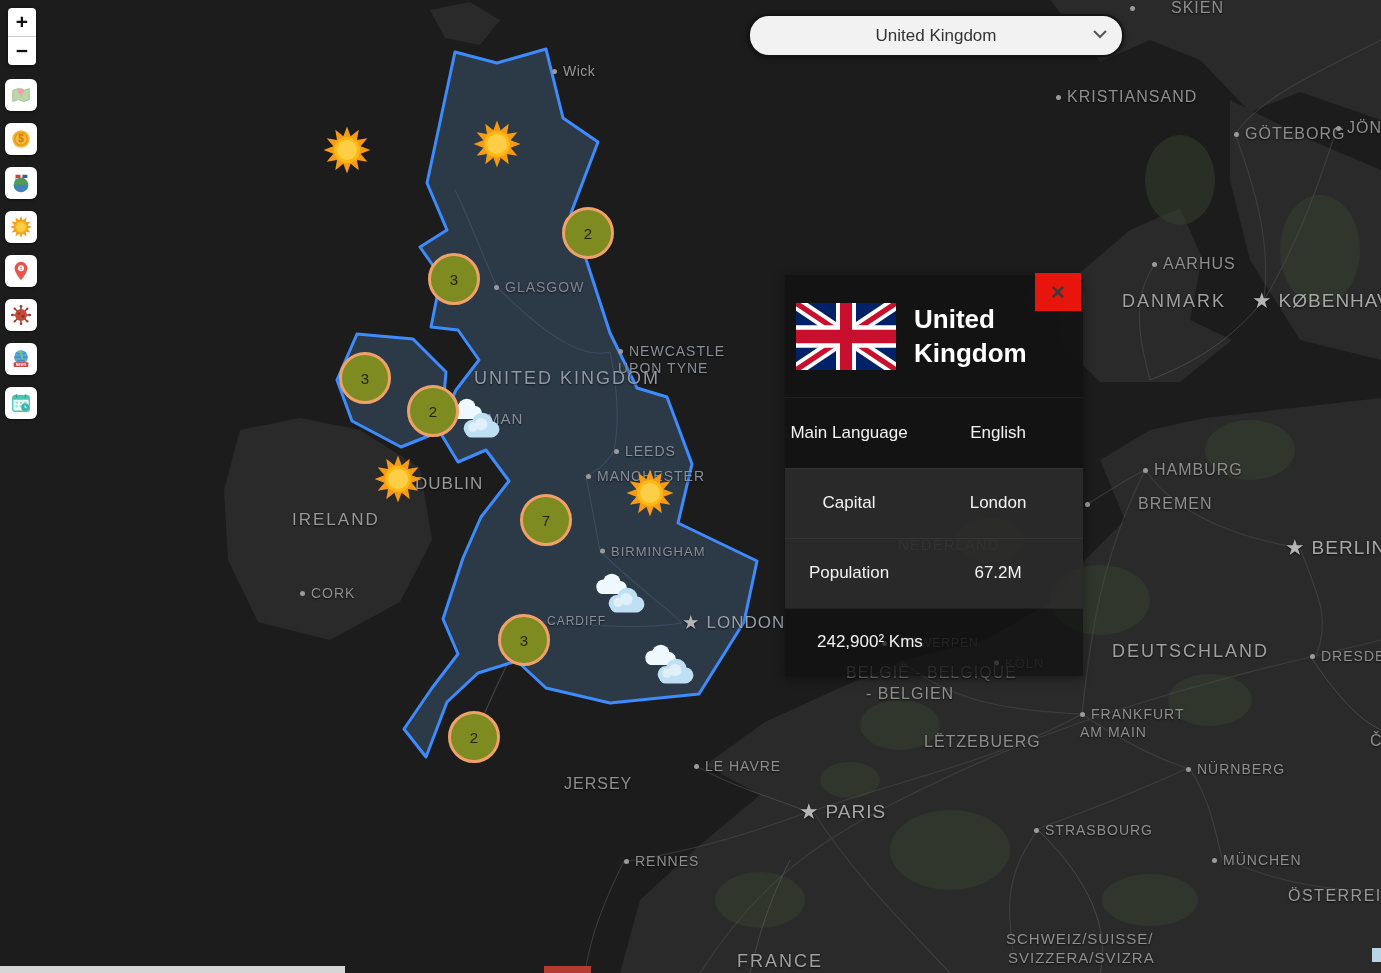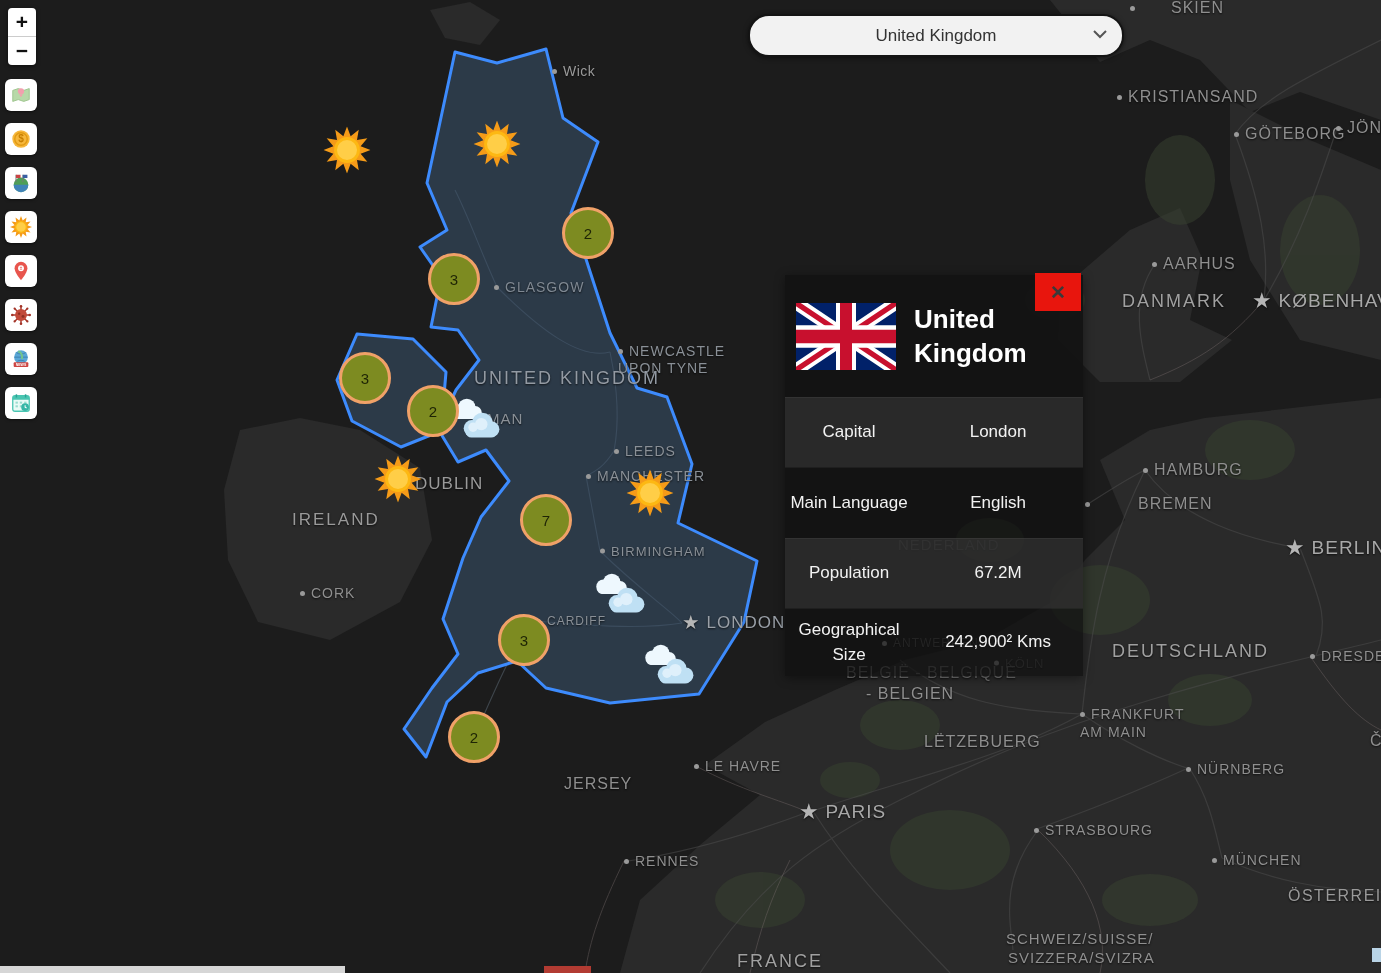--- a/index.html
+++ b/index.html
@@ -143,21 +143,21 @@
         <span>Wick</span>
       </div>
       <div class="map-label" style="left: 1130px; top: 8px; font-size: 16px; gap: 36px;">
         <span class="dot"></span>
         <span>SKIEN</span>
       </div>
       <div class="map-label" style="left: 940px; top: 18px; font-size: 15px; color: rgb(111, 111, 111);">
         <span class="dot"></span>
         <span>STAVANGER</span>
       </div>
-      <div class="map-label" style="left: 1117px; top: 97px; font-size: 16px;">
+      <div class="map-label" style="left: 1056px; top: 97px; font-size: 16px;">
         <span class="dot"></span>
         <span>KRISTIANSAND</span>
       </div>
       <div class="map-label" style="left: 1234px; top: 134px; font-size: 16px;">
         <span class="dot"></span>
         <span>GÖTEBORG</span>
       </div>
       <div class="map-label" style="left: 1336px; top: 128px; font-size: 16px;">
         <span class="dot"></span>
         <span>JÖNKÖPING</span>
@@ -516,34 +516,33 @@
       <svg id="flag" viewBox="0 0 60 36" preserveAspectRatio="none">
         <rect width="60" height="36" fill="#012169"></rect>
         <path d="M0,0 60,36 M60,0 0,36" stroke="#fff" stroke-width="7.2"></path>
         <path d="M0,0 60,36 M60,0 0,36" stroke="#C8102E" stroke-width="2.9"></path>
         <path d="M30,0 V36 M0,18 H60" stroke="#fff" stroke-width="12"></path>
         <path d="M30,0 V36 M0,18 H60" stroke="#C8102E" stroke-width="7.2"></path>
       </svg>
       <div id="panel-title">United Kingdom</div>
       <button id="close-btn">✕</button>
     </div>
+    <div class="panel-row dark" style="height:70px">
+      <div class="cell lbl">Main Language</div>
+      <div class="cell val">English</div>
+    </div>
     <div class="panel-row light" style="height:69px">
       <div class="cell lbl">Capital</div>
       <div class="cell val">London</div>
     </div>
-    <div class="panel-row dark" style="height:70px">
-      <div class="cell lbl">Main Language</div>
-      <div class="cell val">English</div>
-    </div>
     <div class="panel-row light" style="height:69px">
       <div class="cell lbl">Population</div>
       <div class="cell val">67.2M</div>
     </div>
     <div class="panel-row dark" style="height:67px">
-      <div class="cell lbl">Geographical Size</div>
       <div class="cell val">242,900² Kms</div>
     </div>
   </div>
 
   <div id="hscroll"></div>
   <div id="red-frag"></div>
   <div id="corner-frag"></div>
 
 </div>
 

